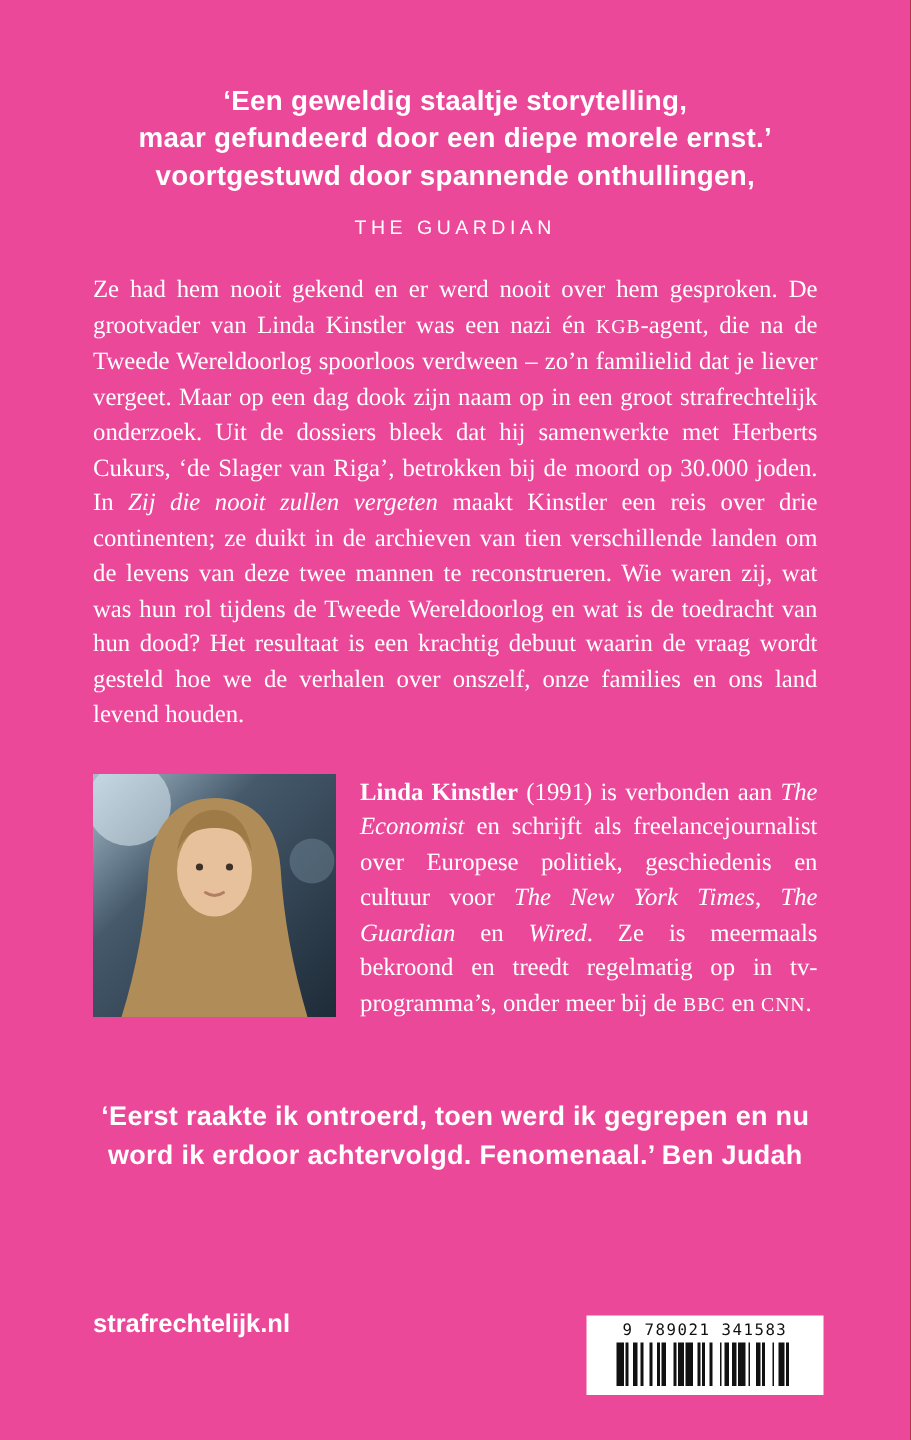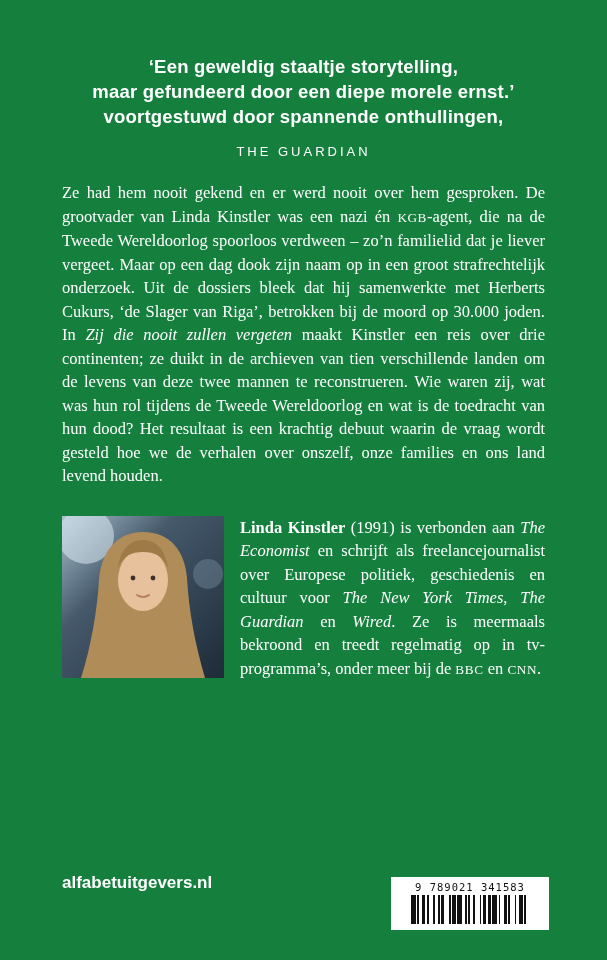--- a/index.html
+++ b/index.html
@@ -1,21 +1,21 @@
 <!DOCTYPE html>
 <html><head>
 <meta charset="utf-8">
 <style>
   * { margin: 0; padding: 0; box-sizing: border-box; }
   html, body { background: #8c1d12; }
   .cover {
     width: 607px; height: 960px;
     margin: 0 auto;
     position: relative;
-    background: #15803d;
+    background: #ec4899;
     color: #ffffff;
     font-family: "Liberation Serif", serif;
     overflow: hidden;
   }
   
   .top-quote { padding-top: 54px; text-align: center; font-family: "Liberation Sans", sans-serif; }
   .q-line { font-weight: bold; font-size: 18.5px; line-height: 25px; letter-spacing: 0.2px; }
   .q-attr { margin-top: 15px; font-size: 13px; letter-spacing: 3px; font-weight: normal; }
   
   .synopsis { margin: 22px 62px 0; }
@@ -78,24 +78,26 @@
         <path d="M56,52 C59,30 71,24 81,24 C93,24 103,32 106,52 C101,40 93,36 81,36 C69,36 61,40 56,52 Z" fill="#9d7a46"></path>
         <circle cx="71" cy="62" r="2.4" fill="#3d3028"></circle>
         <circle cx="91" cy="62" r="2.4" fill="#3d3028"></circle>
         <path d="M75,79 Q81,83 87,79" stroke="#b37f63" stroke-width="2" fill="none" stroke-linecap="round"></path>
       </svg>
     </div>
     <p class="body-text bio"><span class="seg-bold">Linda Kinstler</span><span> (1991) is verbonden aan </span><span class="seg-italic">The Economist</span><span> en schrijft als freelancejournalist over Europese politiek, geschiedenis en cultuur voor </span><span class="seg-italic">The New York Times</span><span>, </span><span class="seg-italic">The Guardian</span><span> en </span><span class="seg-italic">Wired</span><span>. Ze is meermaals bekroond en treedt regelmatig op in tv-programma’s, onder meer bij de </span><span class="seg-smallcaps">BBC</span><span> en </span><span class="seg-smallcaps">CNN</span><span>.</span></p>
   </section>
 
   <section class="bottom-quote">
+    <p class="q-line sm">‘Eerst raakte ik ontroerd, toen werd ik gegrepen en nu</p>
+    <p class="q-line sm">word ik erdoor achtervolgd. Fenomenaal.’ Ben Judah</p>
   </section>
 
   <footer class="footer">
-    <span class="publisher">alfabetuitgevers.nl</span>
+    <span class="publisher">strafrechtelijk.nl</span>
     <div class="barcode">
       <span class="bc-number">9 789021 341583</span>
       <div class="bc-bars">
           <span class="bc-bar" style="width: 4.8px;"></span>
           <span class="bc-space" style="width: 1.6px;"></span>
           <span class="bc-bar" style="width: 1.6px;"></span>
           <span class="bc-space" style="width: 3.2px;"></span>
           <span class="bc-bar" style="width: 3.2px;"></span>
           <span class="bc-space" style="width: 1.6px;"></span>
           <span class="bc-bar" style="width: 1.6px;"></span>

